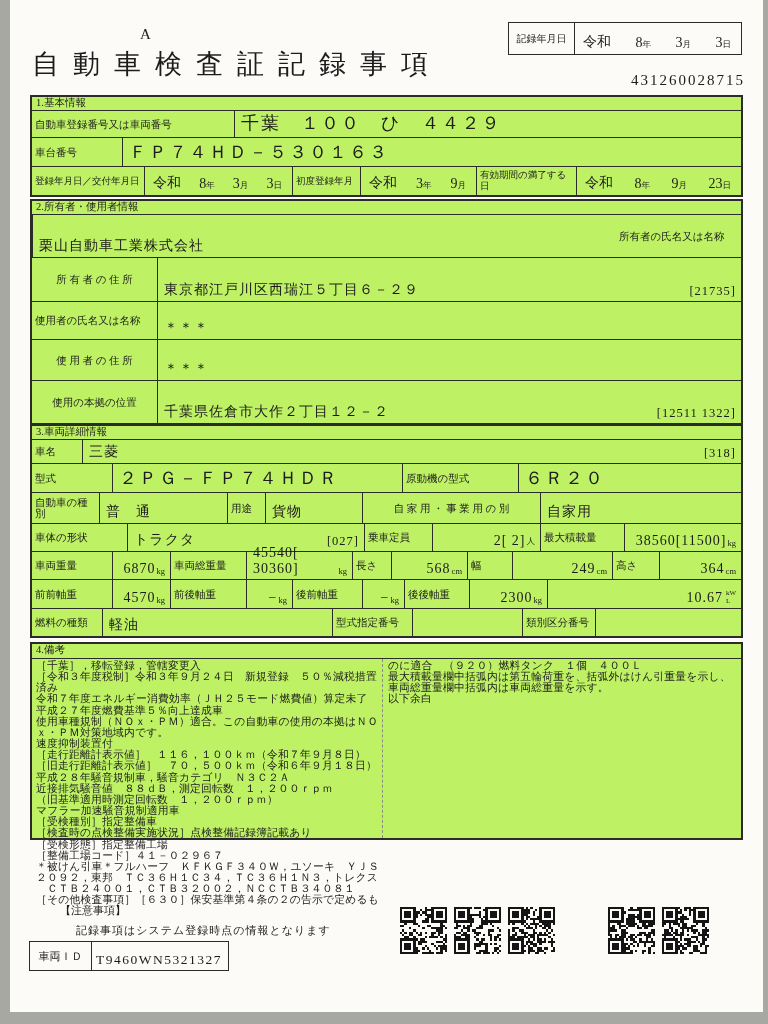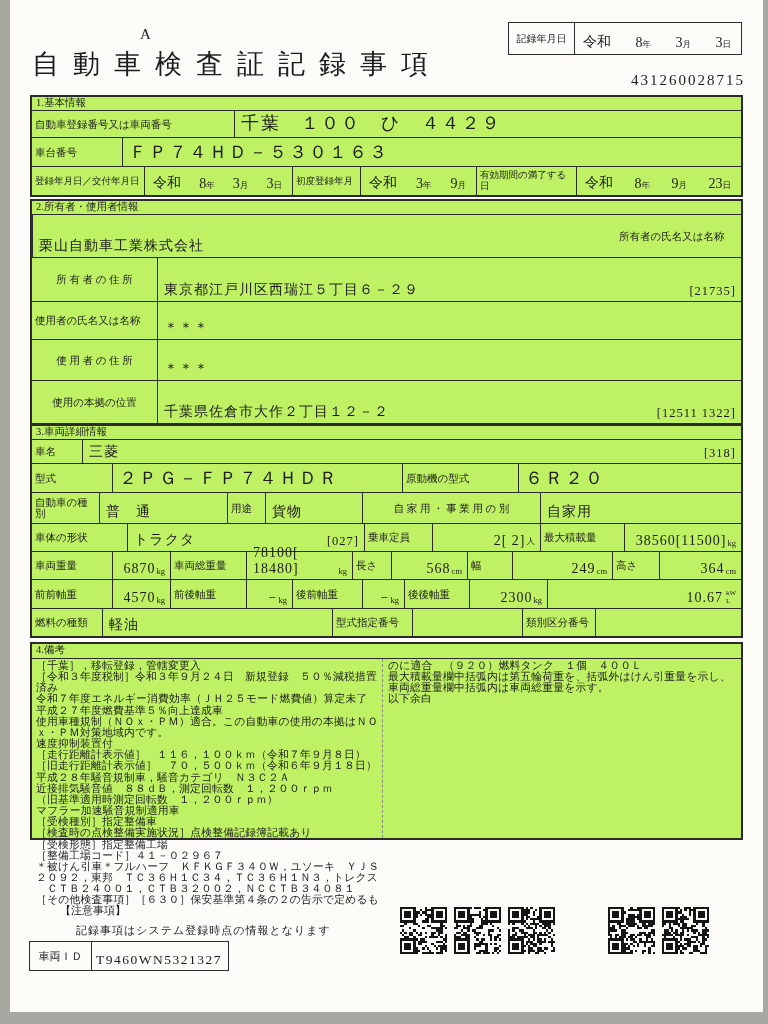--- a/index.html
+++ b/index.html
@@ -178,21 +178,21 @@
       </div>
     </div>
     <div class="row" style="height:28px">
       <div class="c lbl" style="flex:0 0 80px">車両重量</div>
       <div class="c val num bl" style="flex:0 0 58px">
         <span>6870</span>
           <span class="u">kg</span>
       </div>
       <div class="c lbl bl" style="flex:0 0 76px">車両総重量</div>
       <div class="c val num bl" style="flex:0 0 106px">
-        <span>78100[ 18480]</span>
+        <span>45540[ 30360]</span>
           <span class="u">kg</span>
       </div>
       <div class="c lbl bl" style="flex:0 0 39px">長さ</div>
       <div class="c val num bl" style="flex:0 0 76px">
         <span>568</span>
           <span class="u">cm</span>
       </div>
       <div class="c lbl bl" style="flex:0 0 45px">幅</div>
       <div class="c val num bl" style="flex:0 0 100px">
         <span>249</span>

